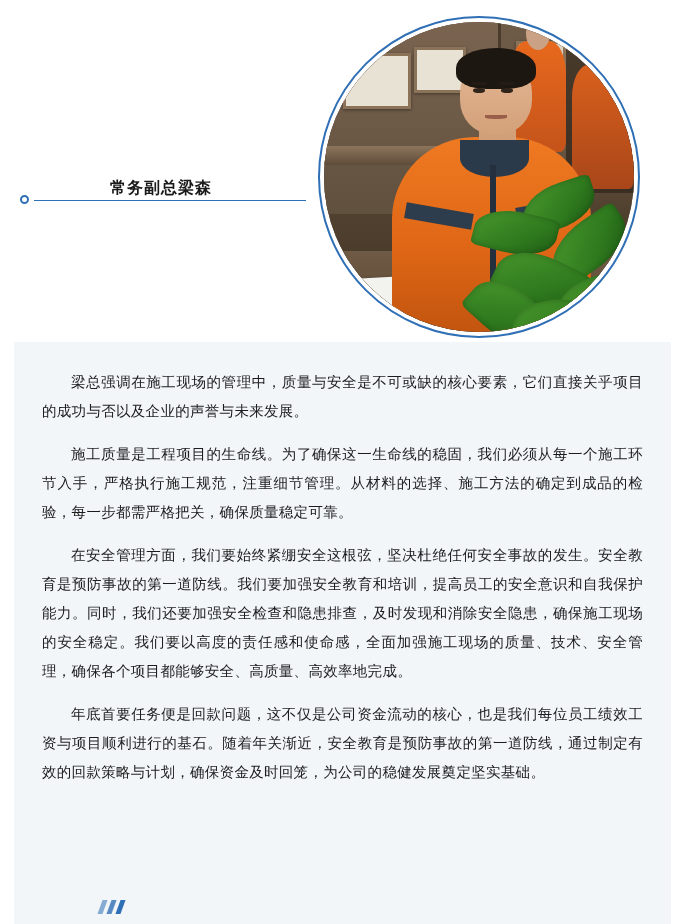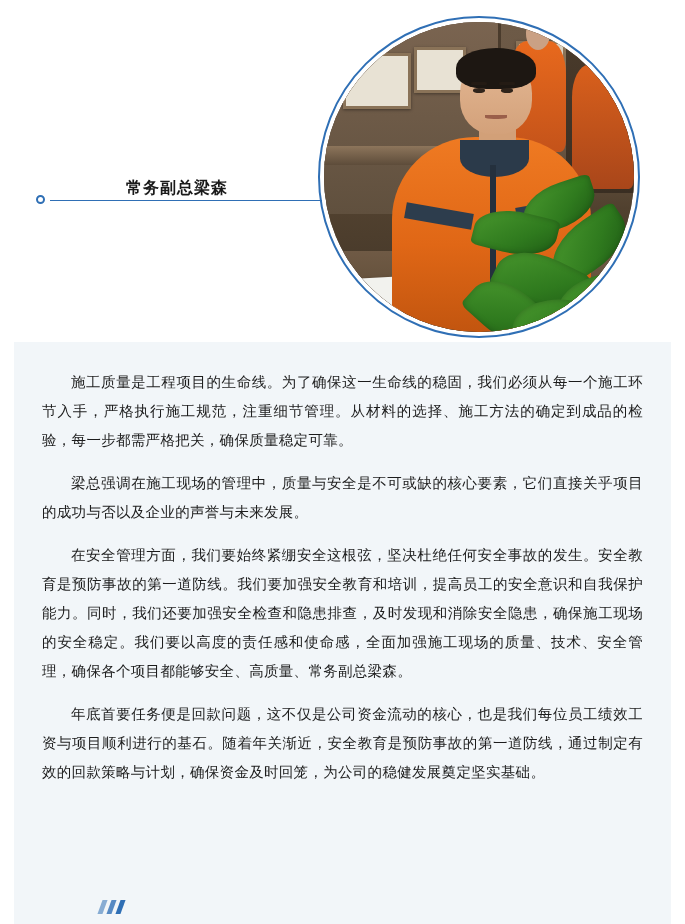--- a/index.html
+++ b/index.html
@@ -235,21 +235,21 @@
   .leaf.l2 { left: 4%;  top: 18%; width: 46%; height: 25%; transform: rotate(14deg); }
   .leaf.l3 { left: 44%; top: 24%; width: 48%; height: 28%; transform: rotate(-34deg); }
   .leaf.l4 { left: 16%; top: 44%; width: 50%; height: 30%; transform: rotate(26deg); }
   .leaf.l5 { left: 50%; top: 56%; width: 46%; height: 30%; transform: rotate(-12deg); }
   .leaf.l6 { left: 0%;  top: 62%; width: 44%; height: 30%; transform: rotate(42deg); }
   .leaf.l7 { left: 26%; top: 70%; width: 48%; height: 32%; transform: rotate(6deg); }
 
   
   .name-row {
     position: absolute;
-    left: 16px;
+    left: 0;
     top: 178px;
     width: 340px;
     height: 36px;
   }
   .name-text {
     position: absolute;
     left: 110px;
     top: 0;
     font-size: 16px;
     font-weight: bold;
@@ -365,23 +365,23 @@
 
     <div class="name-row">
       <div class="name-text">常务副总梁森</div>
       <div class="name-rule"></div>
       <div class="name-dot"></div>
     </div>
 
   </div>
 
   <div class="body-block">
+    <p class="para">梁总强调在施工现场的管理中，质量与安全是不可或缺的核心要素，它们直接关乎项目的成功与否以及企业的声誉与未来发展。</p>
     <p class="para">施工质量是工程项目的生命线。为了确保这一生命线的稳固，我们必须从每一个施工环节入手，严格执行施工规范，注重细节管理。从材料的选择、施工方法的确定到成品的检验，每一步都需严格把关，确保质量稳定可靠。</p>
-    <p class="para">梁总强调在施工现场的管理中，质量与安全是不可或缺的核心要素，它们直接关乎项目的成功与否以及企业的声誉与未来发展。</p>
-    <p class="para">在安全管理方面，我们要始终紧绷安全这根弦，坚决杜绝任何安全事故的发生。安全教育是预防事故的第一道防线。我们要加强安全教育和培训，提高员工的安全意识和自我保护能力。同时，我们还要加强安全检查和隐患排查，及时发现和消除安全隐患，确保施工现场的安全稳定。我们要以高度的责任感和使命感，全面加强施工现场的质量、技术、安全管理，确保各个项目都能够安全、高质量、常务副总梁森。</p>
+    <p class="para">在安全管理方面，我们要始终紧绷安全这根弦，坚决杜绝任何安全事故的发生。安全教育是预防事故的第一道防线。我们要加强安全教育和培训，提高员工的安全意识和自我保护能力。同时，我们还要加强安全检查和隐患排查，及时发现和消除安全隐患，确保施工现场的安全稳定。我们要以高度的责任感和使命感，全面加强施工现场的质量、技术、安全管理，确保各个项目都能够安全、高质量、高效率地完成。</p>
     <p class="para">年底首要任务便是回款问题，这不仅是公司资金流动的核心，也是我们每位员工绩效工资与项目顺利进行的基石。随着年关渐近，安全教育是预防事故的第一道防线，通过制定有效的回款策略与计划，确保资金及时回笼，为公司的稳健发展奠定坚实基础。</p>
 
     <div class="marks">
       <i></i>
       <i></i>
       <i></i>
     </div>
   </div>
 
 </div>

